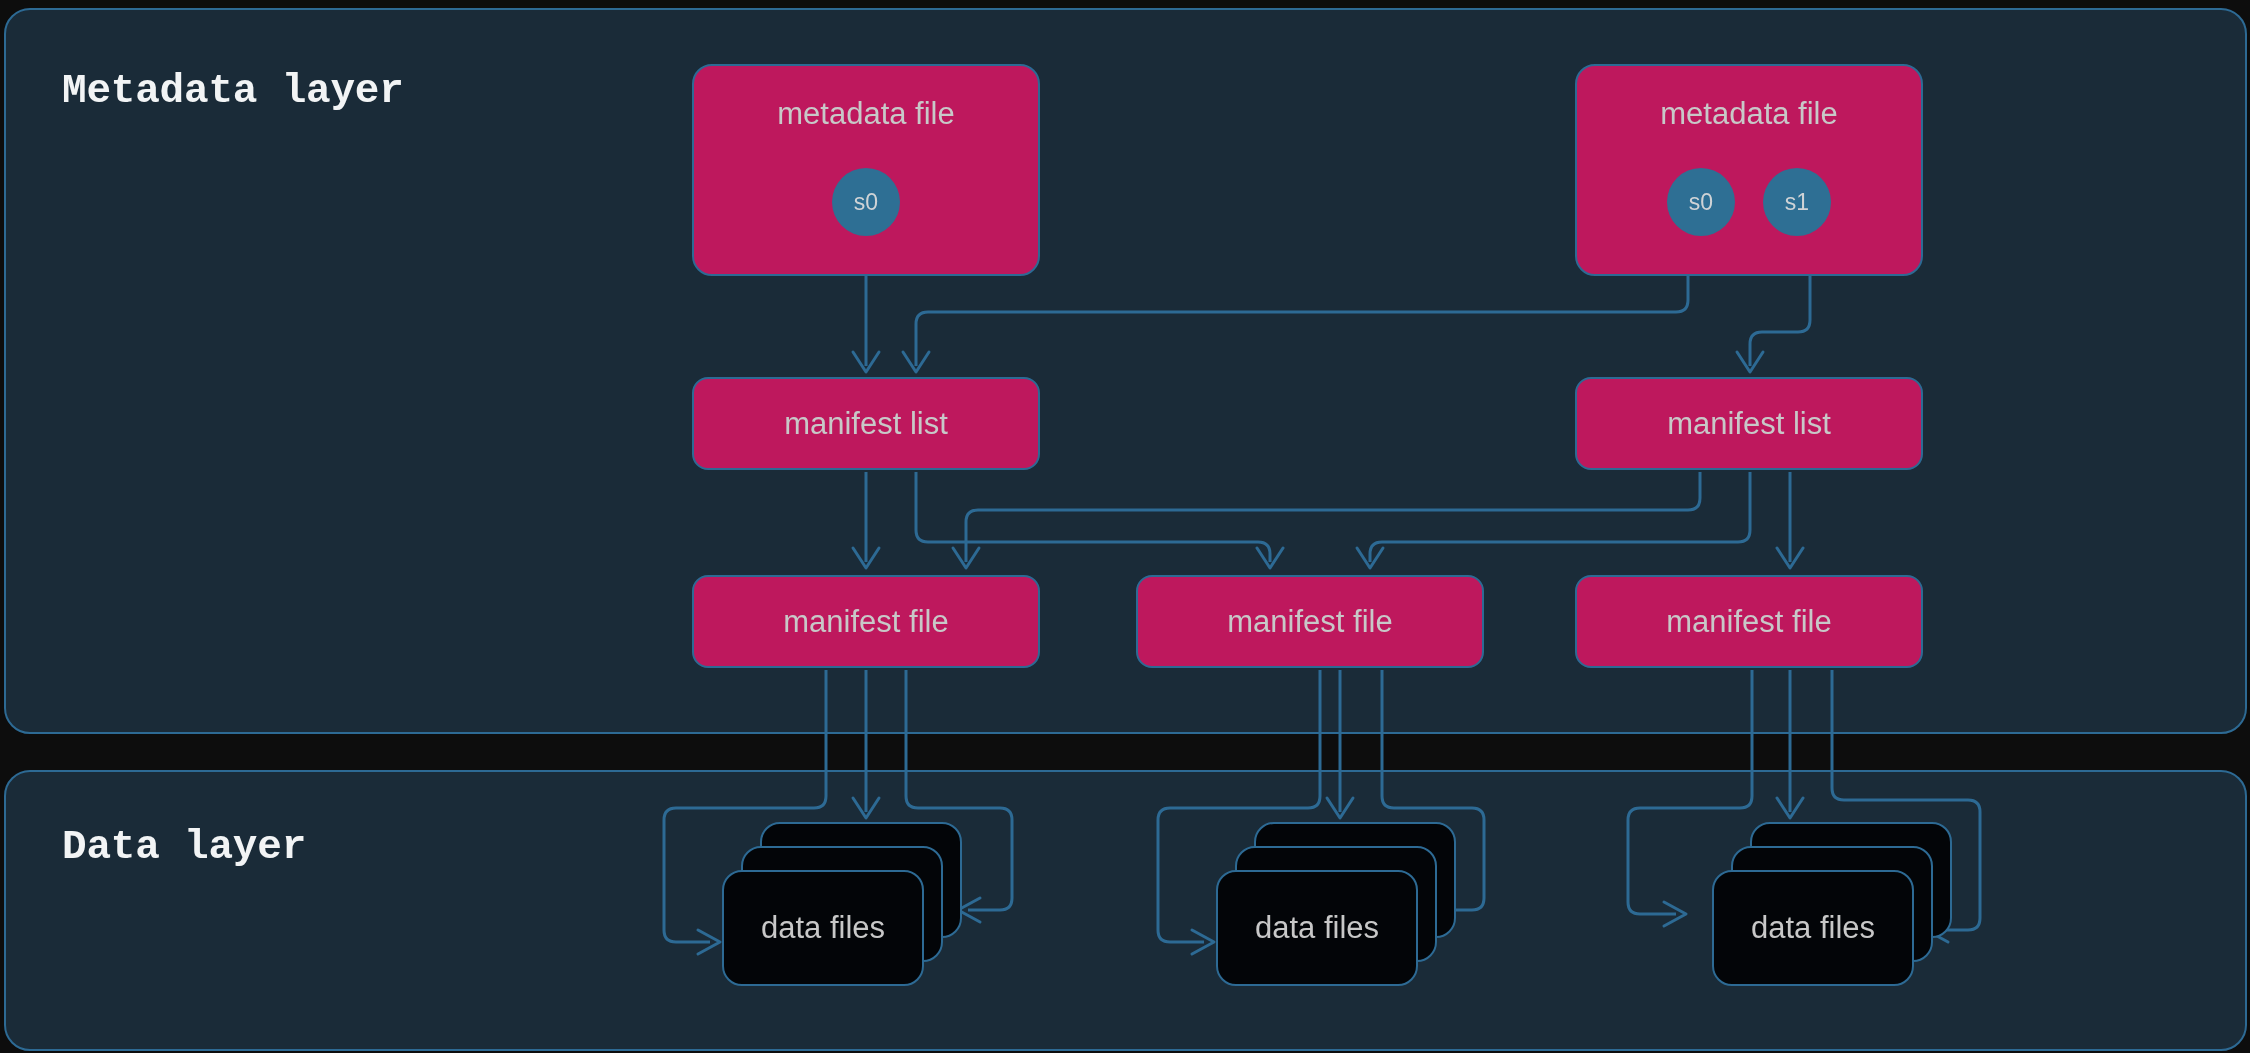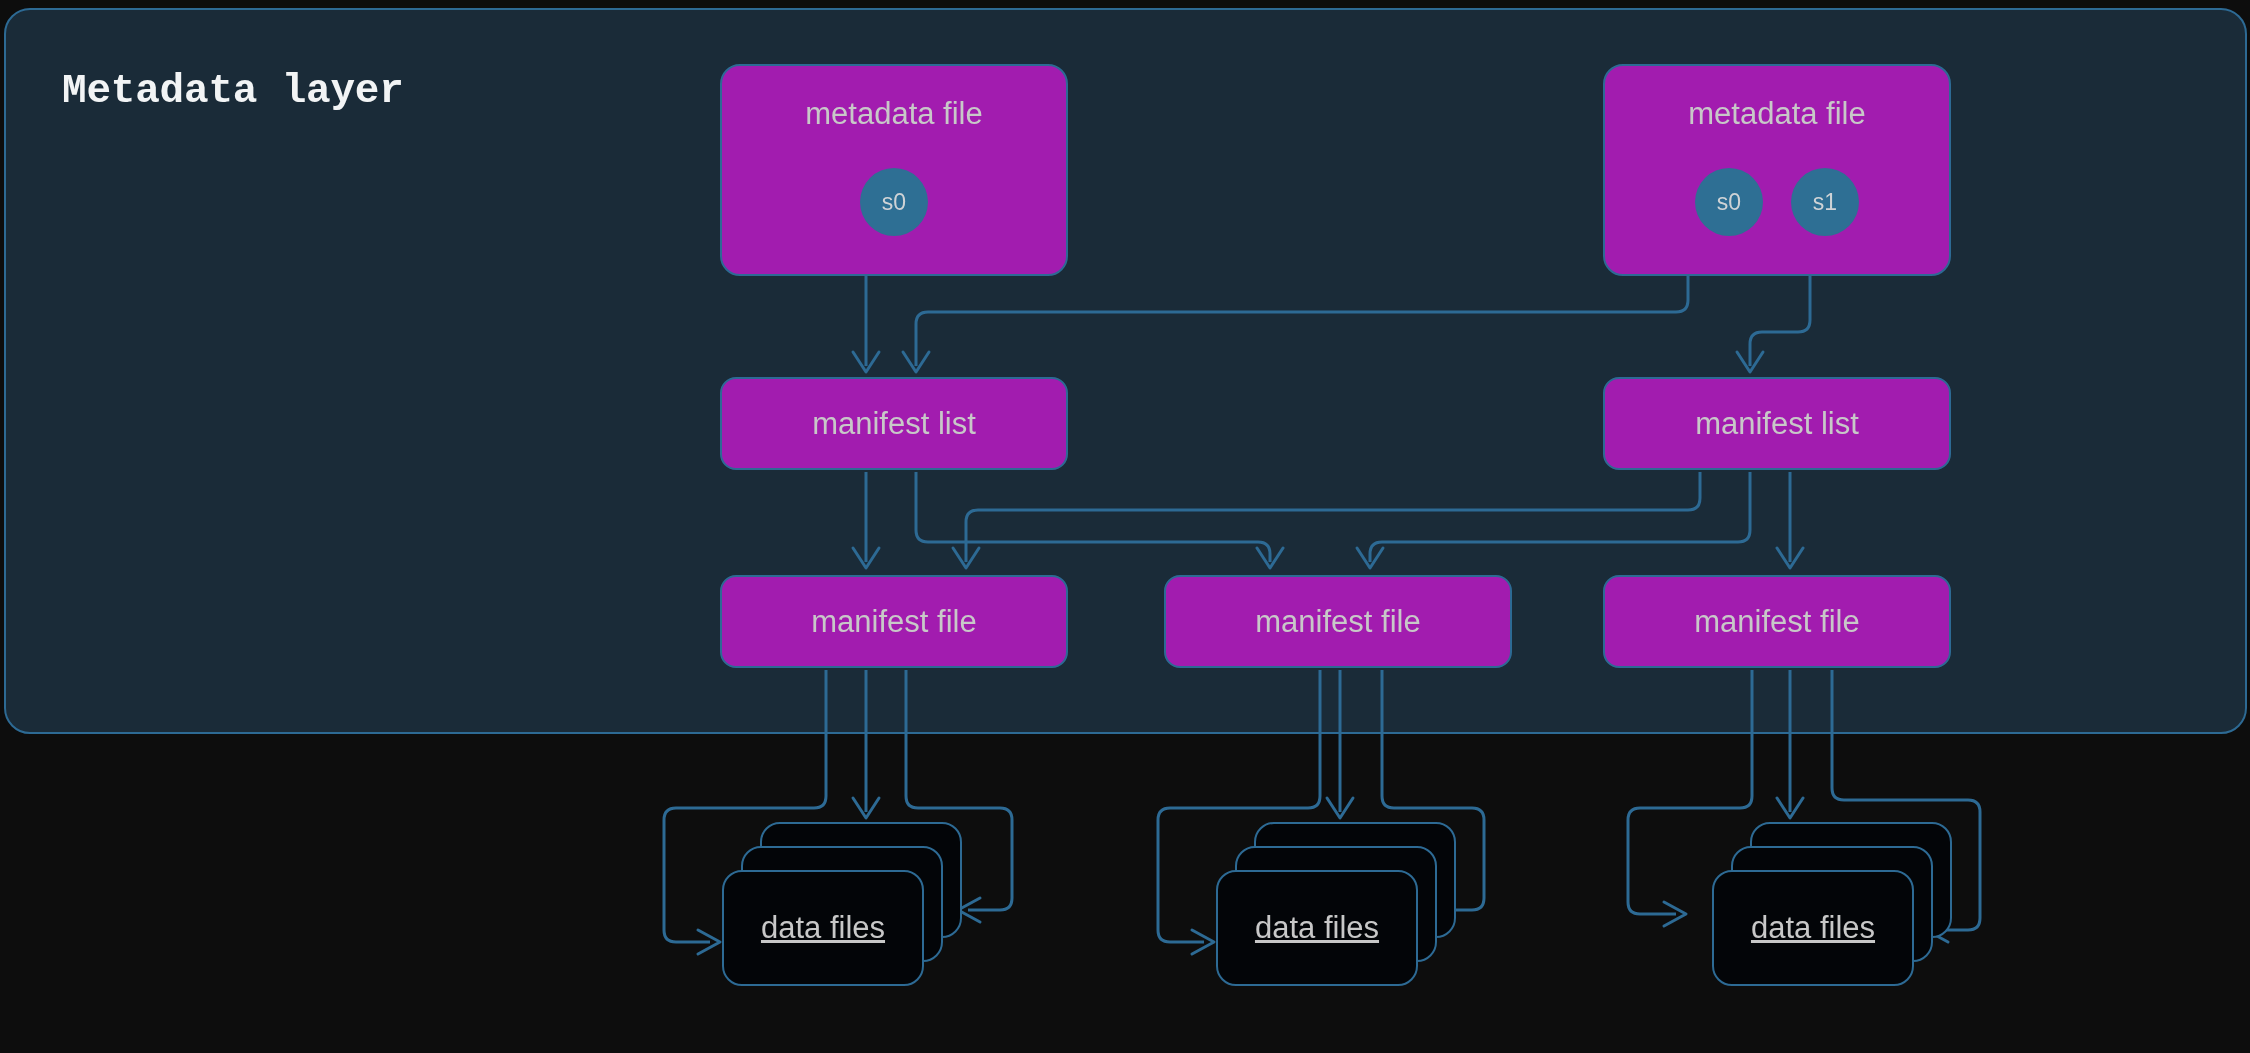--- a/index.html
+++ b/index.html
@@ -10,56 +10,59 @@
   .layer{position:absolute;background:#1a2b38;border:2px solid #2d6a94;
          border-radius:26px;box-sizing:border-box;font-family:Liberation Mono, monospace;}
   #metadata-layer{left:4px;top:8px;width:2243px;height:726px;}
   #data-layer{left:4px;top:770px;width:2243px;height:281px;}
 
   .layer-title{position:absolute;color:#f2f4f5;font-size:41px;font-weight:bold;
                letter-spacing:-0.2px;white-space:nowrap;}
   #metadata-layer .layer-title{left:56px;top:58px;}
   #data-layer .layer-title{left:56px;top:52px;}
 
-  .node{position:absolute;background:#a21caf;border:2px solid #2d6a94;
+  .node{position:absolute;background:#be185d;border:2px solid #2d6a94;
         border-radius:16px;box-sizing:border-box;display:flex;
         align-items:center;justify-content:center;color:#c8c8c8;
-        font-size:31px;margin-left:28px;}
+        font-size:31px;}
 
   .meta-node{flex-direction:column;justify-content:flex-start;
              padding-top:30px;border-radius:20px;}
   .meta-label{font-size:31px;color:#c8c8c8;}
   .snap-row{display:flex;gap:28px;margin-top:36px;}
   .snapshot{width:68px;height:68px;border-radius:50%;background:#2e6f94;
             display:flex;align-items:center;justify-content:center;
             color:#cfd3d6;font-size:23px;}
 
   .stack{position:absolute;width:0;height:0;}
   .stack .card{position:absolute;background:#030508;border:2px solid #2d6a94;
                border-radius:20px;box-sizing:border-box;width:202px;height:116px;}
   .stack .card.c1{left:38px;top:0;}
   .stack .card.c2{left:19px;top:24px;}
   .stack .card.c3{left:0;top:48px;display:flex;align-items:center;
-                  justify-content:center;color:#c8c8c8;font-size:31px;text-decoration:underline;}
+                  justify-content:center;color:#c8c8c8;font-size:31px;}
 
   svg#wires{position:absolute;left:0;top:0;width:2250px;height:1053px;
             pointer-events:none;}
   svg#wires path{fill:none;stroke:#2d6a94;stroke-width:3;}
   svg#wires polyline.arrow{fill:none;stroke:#2d6a94;stroke-width:3;
             stroke-linecap:round;stroke-linejoin:round;}
 </style>
 </head>
 <body>
 
 <div id="stage">
 
   <div class="layer" id="metadata-layer">
     <div class="layer-title">Metadata layer</div>
   </div>
 
+  <div class="layer" id="data-layer">
+    <div class="layer-title">Data layer</div>
+  </div>
 
   <svg id="wires" viewBox="0 0 2250 1053">
 
     <path d="M866,212 L866,366"></path>
     <polyline class="arrow" points="853,352 866,372 879,352"></polyline>
 
     <path d="M1688,212 L1688,300 Q1688,312 1676,312 L928,312 Q916,312 916,324 L916,366"></path>
     <polyline class="arrow" points="903,352 916,372 929,352"></polyline>
 
     <path d="M1810,212 L1810,320 Q1810,332 1798,332 L1762,332 Q1750,332 1750,344 L1750,366"></path>

